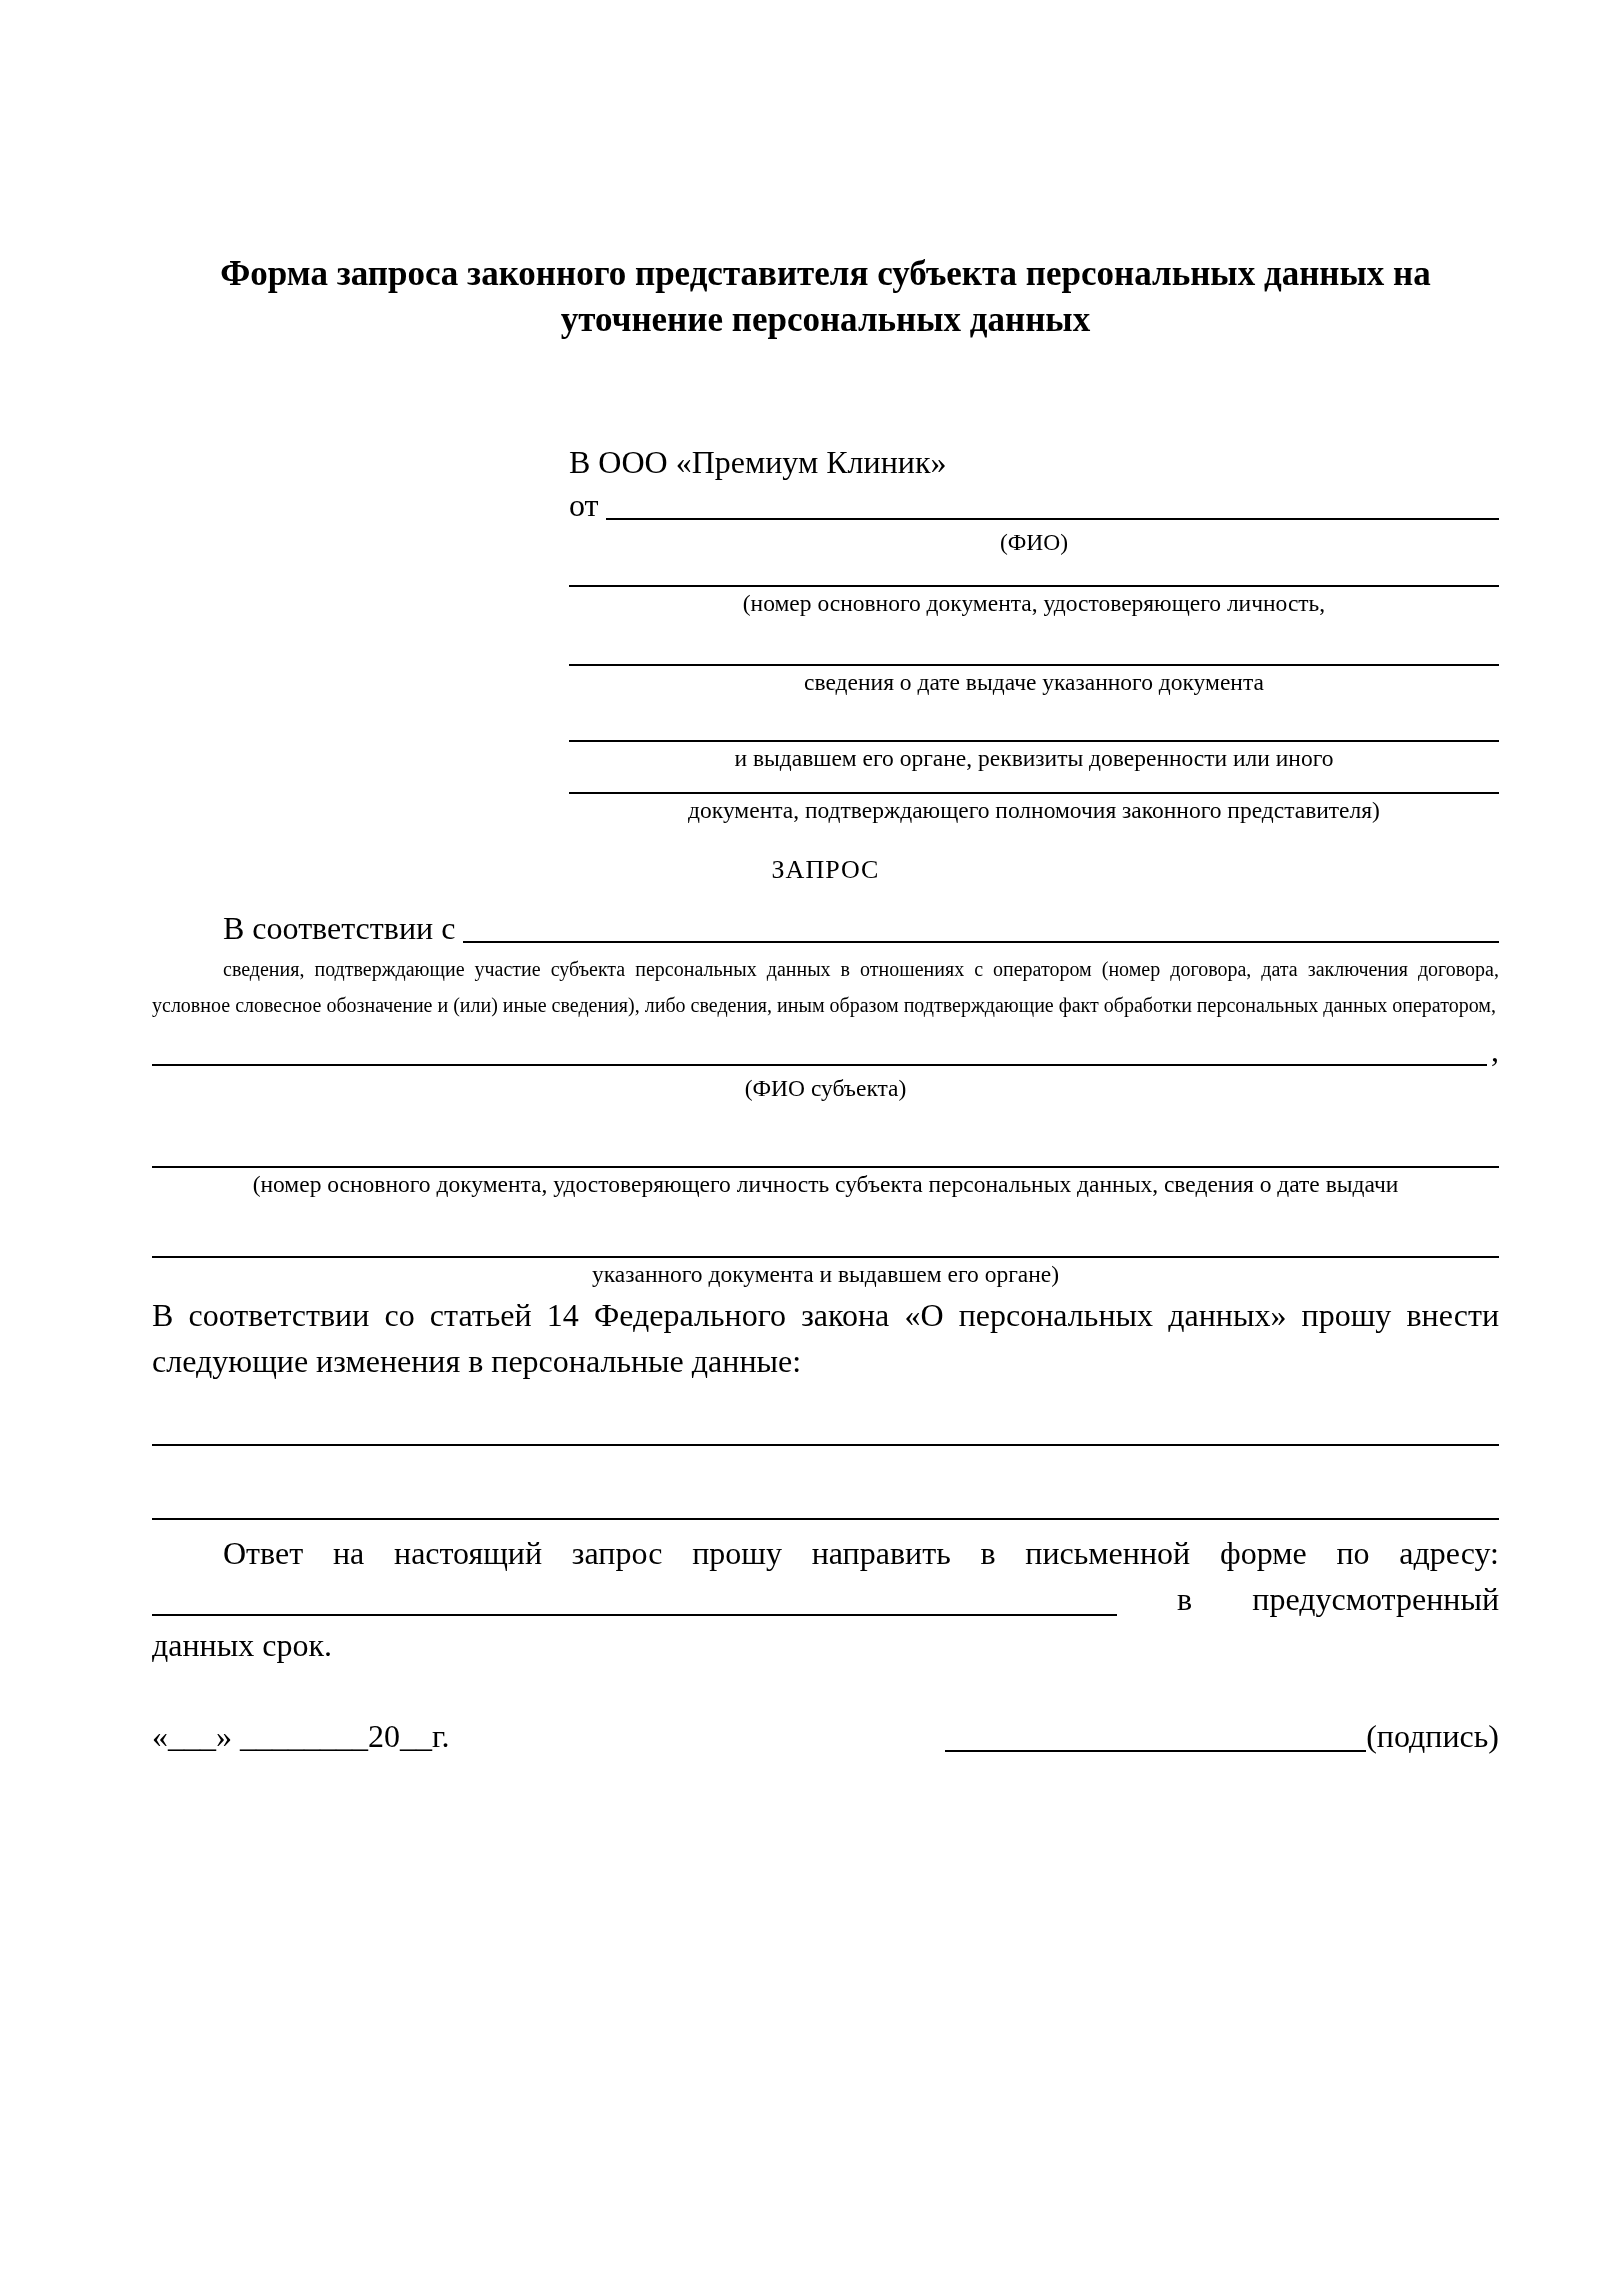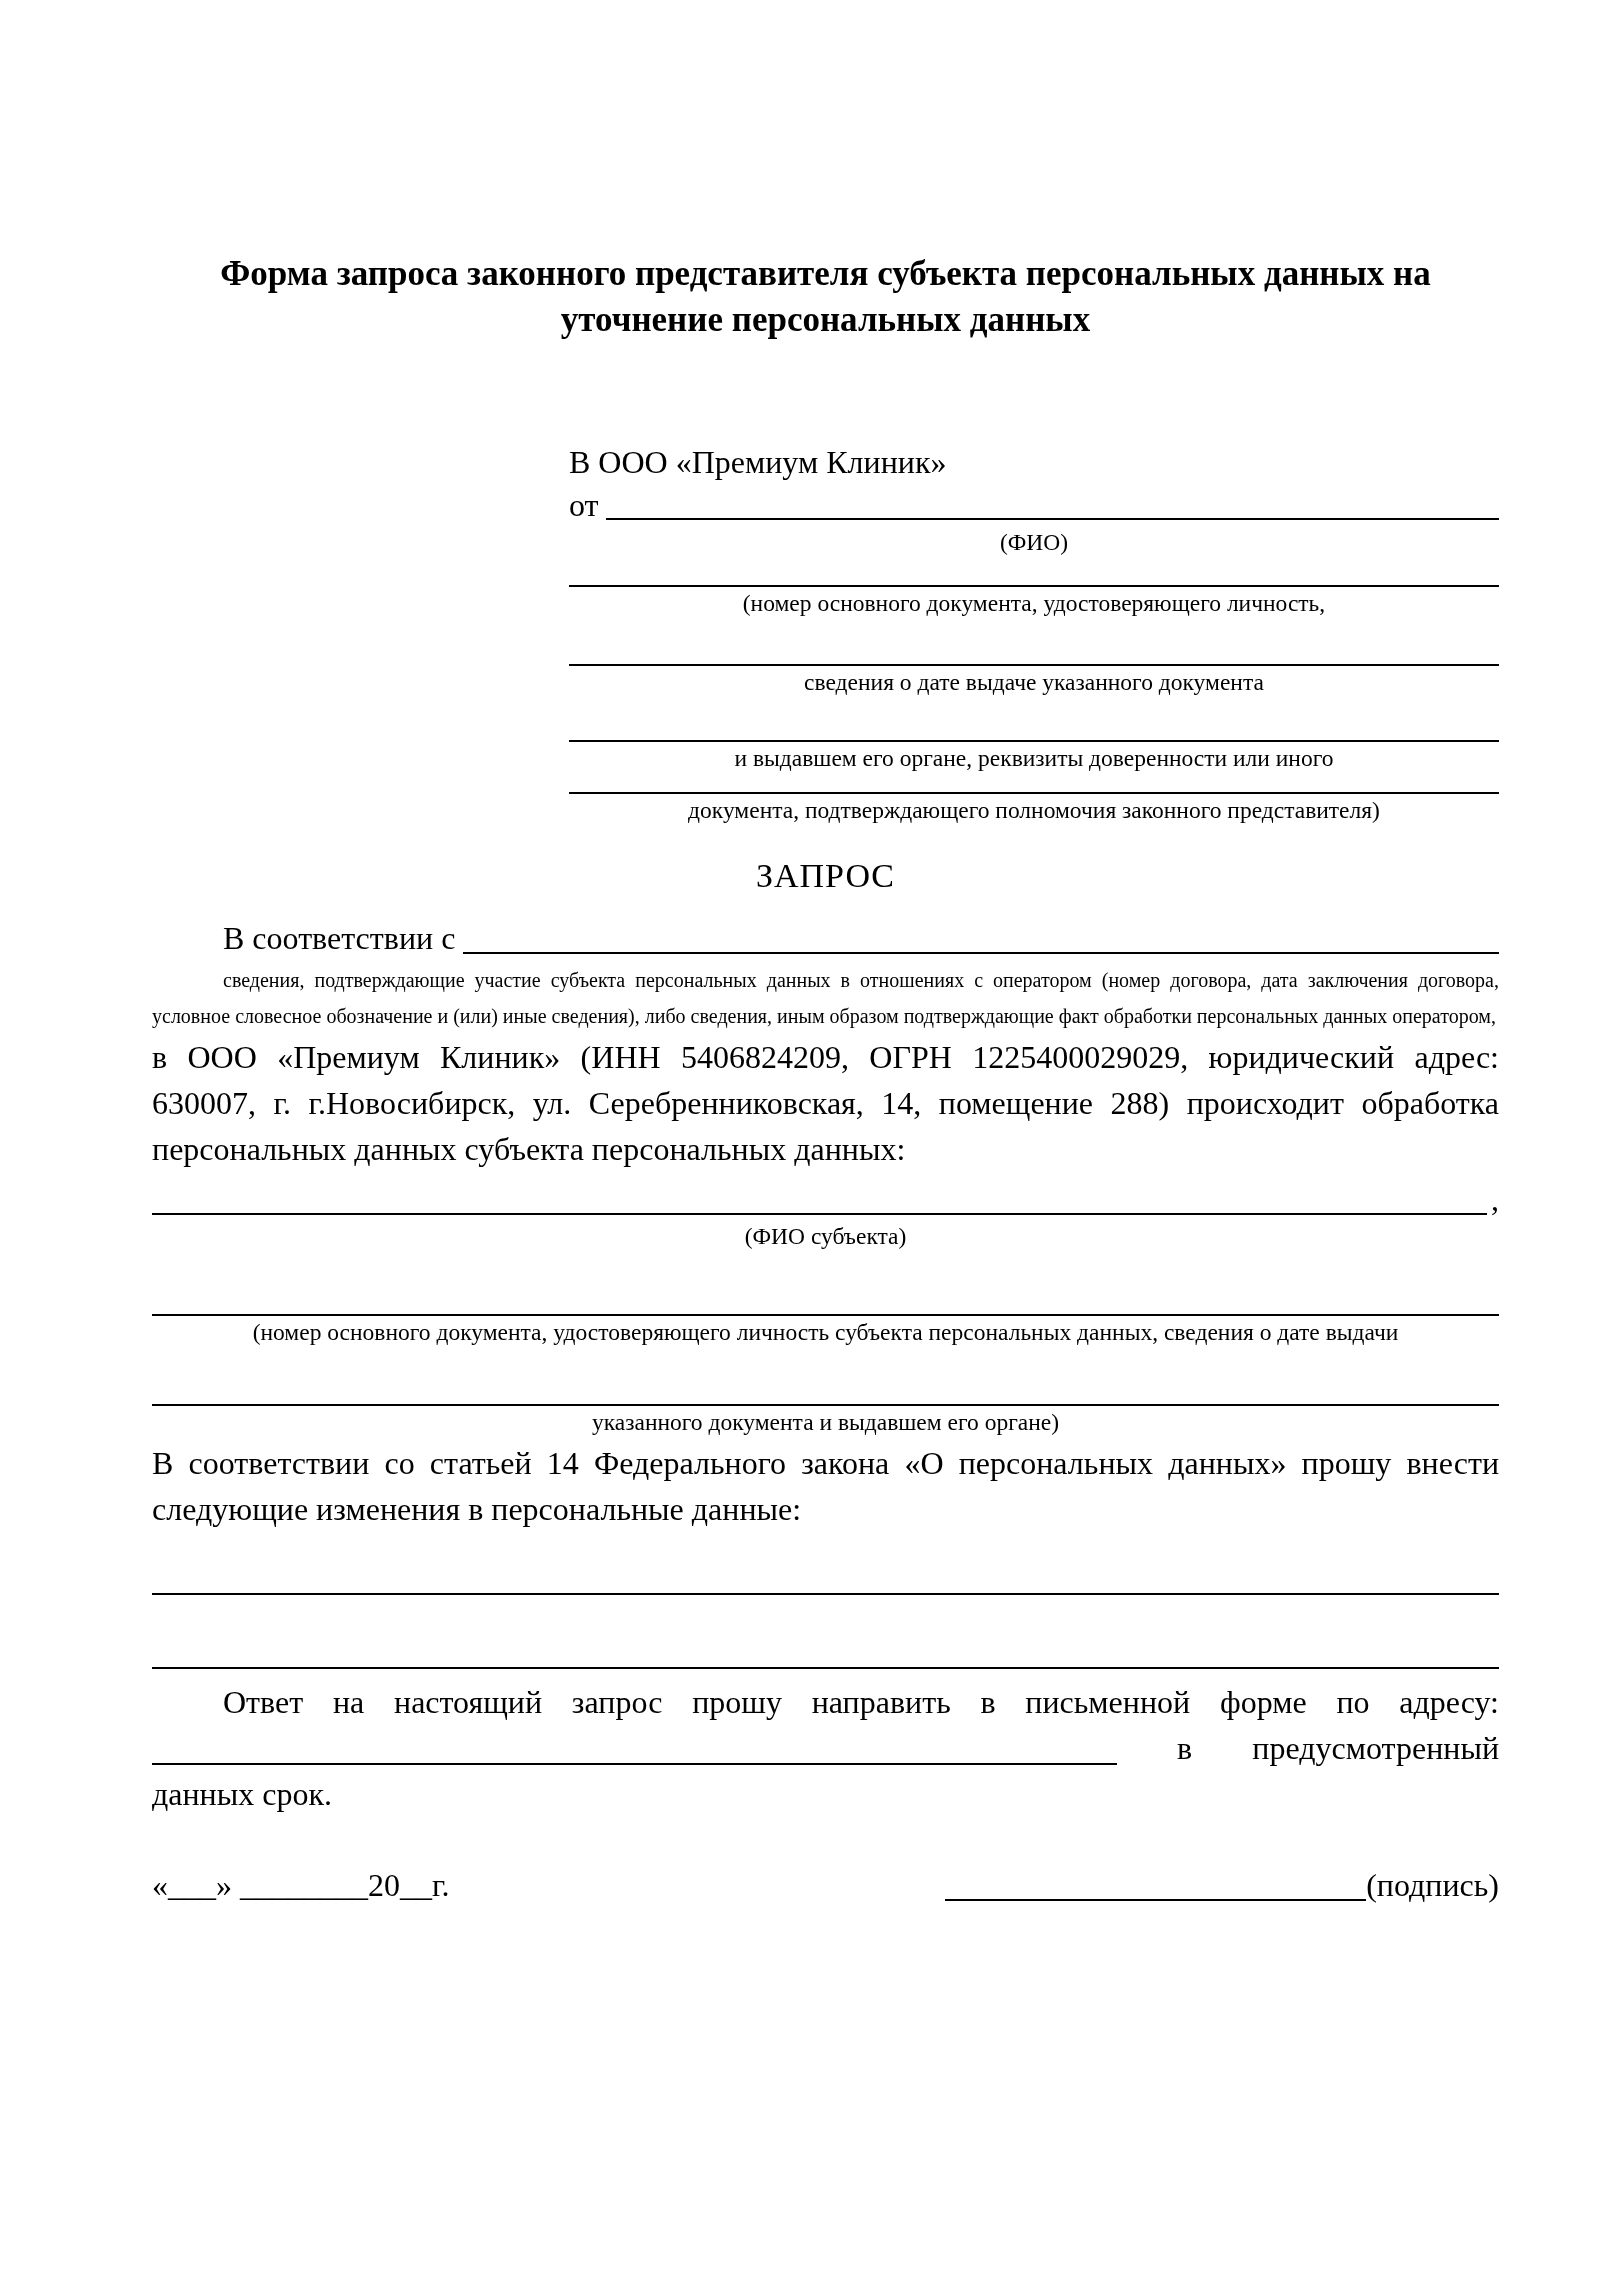--- a/index.html
+++ b/index.html
@@ -15,21 +15,21 @@
   .addr{margin-top:98px;margin-left:417px;}
   .row{display:flex;}
   .row .lbl{white-space:pre;}
   .u{flex:1 1 auto;border-bottom:2.9px solid #000;margin-left:7.8px;margin-bottom:5.9px;}
   .cap{font-size:23.5px;line-height:28px;text-align:center;margin-top:2px;}
   .blank{border-bottom:2.9px solid #000;}
   .addr .b1{height:29px;}
   .addr .b2{height:29px;margin-top:17.6px;}
   .addr .b3{height:29px;margin-top:15.7px;}
   .addr .b4{height:19.6px;margin-top:0;}
-  .zapros{margin-top:29px;text-align:center;font-size:34px;letter-spacing:1px;}
+  .zapros{margin-top:29px;text-align:center;font-size:26px;letter-spacing:1px;}
   .basis-row{display:flex;align-items:flex-end;padding-left:71px;margin-top:19px;justify-content:space-between;}
   .basis-cap{font-size:20px;line-height:36px;text-align:justify;text-indent:71px;margin-top:2px;}
   .para{text-align:justify;line-height:46px;}
   .subj-row{display:flex;align-items:flex-end;margin-top:13.7px;height:35px;}
   .subj-row .u{margin-left:0;margin-right:3.9px;}
   .wide-b1{height:29px;margin-top:35px;}
   .wide-b2{height:29px;margin-top:29px;}
   .law{margin-top:3.9px;}
   .chg1{height:33px;margin-top:27.4px;}
   .chg2{height:45px;margin-top:27.4px;}
@@ -71,21 +71,20 @@
   </div>
 
   <div class="zapros">ЗАПРОС</div>
 
   <div class="basis-row">
     <span class="lbl">В соответствии с</span>
     <span class="u"></span>
   </div>
   <div class="basis-cap">сведения, подтверждающие участие субъекта персональных данных в отношениях с оператором (номер договора, дата заключения договора, условное словесное обозначение и (или) иные сведения), либо сведения, иным образом подтверждающие факт обработки персональных данных оператором,</div>
 
-  <div class="para">в ООО «Премиум Клиник» (ИНН 5406824209, ОГРН 1225400029029, юридический адрес: 630007, г. г.Новосибирск, ул. Серебренниковская, 14, помещение 288) происходит обработка персональных данных субъекта персональных данных:</div>
 
   <div class="subj-row">
     <span class="u"></span>
     <span>,</span>
   </div>
   <div class="cap">(ФИО субъекта)</div>
 
   <div class="blank wide-b1"></div>
   <div class="cap">(номер основного документа, удостоверяющего личность субъекта персональных данных, сведения о дате выдачи</div>
 

